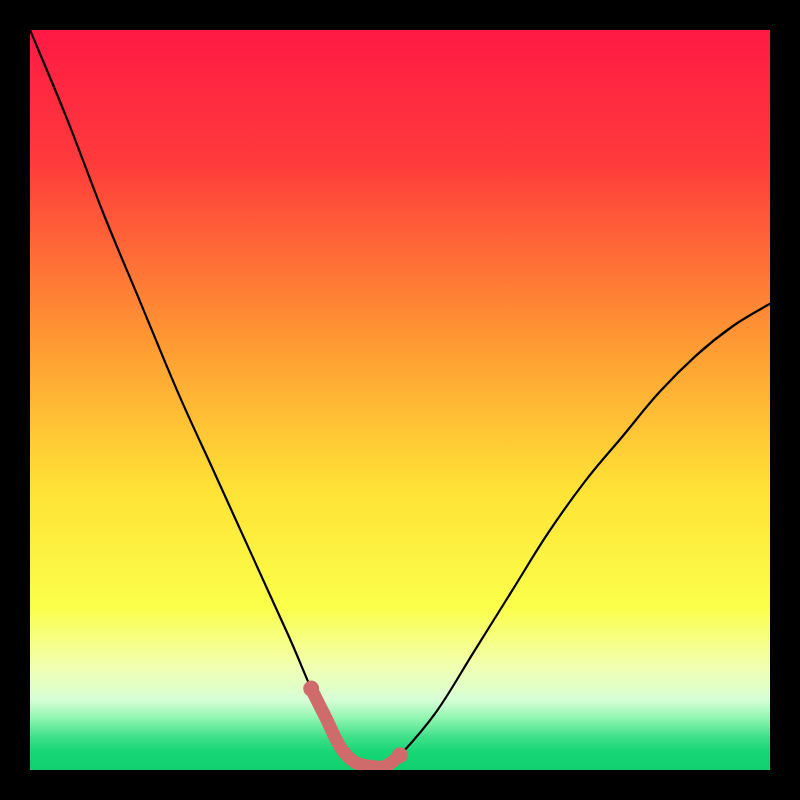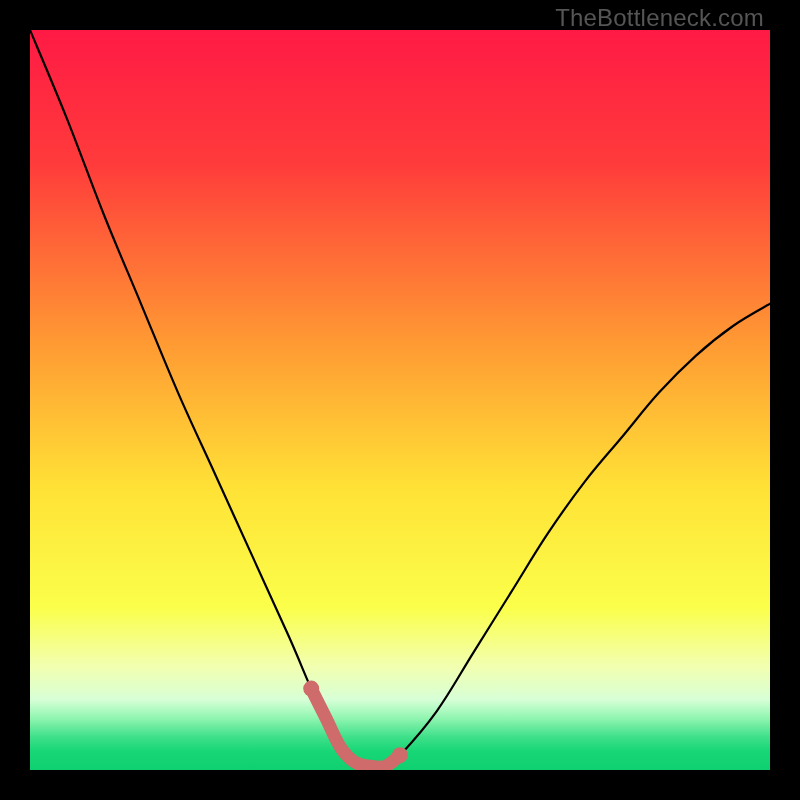--- a/index.html
+++ b/index.html
@@ -82,15 +82,14 @@
       <path id="curve-main" d="M 0.00 0.00 C 6.66 15.98, 23.68 55.50, 37.00 88.80 C 50.32 122.10, 60.68 151.70, 74.00 185.00 C 87.32 218.30, 97.68 241.83, 111.00 273.80 C 124.32 305.77, 134.68 331.96, 148.00 362.60 C 161.32 393.24, 171.68 414.70, 185.00 444.00 C 198.32 473.30, 208.68 496.10, 222.00 525.40 C 235.32 554.70, 248.34 582.82, 259.00 606.80 C 269.66 630.78, 274.54 643.95, 281.20 658.60 C 287.86 673.25, 290.67 677.54, 296.00 688.20 C 301.33 698.86, 305.47 709.81, 310.80 717.80 C 316.13 725.79, 320.27 729.27, 325.60 732.60 C 330.93 735.93, 335.07 735.63, 340.40 736.30 C 345.73 736.97, 349.87 738.30, 355.20 736.30 C 360.53 734.30, 360.68 735.19, 370.00 725.20 C 379.32 715.21, 393.68 699.45, 407.00 680.80 C 420.32 662.15, 430.68 642.91, 444.00 621.60 C 457.32 600.29, 467.68 583.71, 481.00 562.40 C 494.32 541.09, 504.68 523.18, 518.00 503.20 C 531.32 483.22, 541.68 468.72, 555.00 451.40 C 568.32 434.08, 578.68 422.98, 592.00 407.00 C 605.32 391.02, 615.68 377.25, 629.00 362.60 C 642.32 347.95, 652.68 337.59, 666.00 325.60 C 679.32 313.61, 689.68 305.32, 703.00 296.00 C 716.32 286.68, 733.34 277.80, 740.00 273.80" fill="none" stroke="#000000" stroke-width="2.2" stroke-linecap="round" stroke-linejoin="round"></path>
       <path id="curve-highlight" d="M 281.20 658.60 C 283.86 663.93, 290.67 677.54, 296.00 688.20 C 301.33 698.86, 305.47 709.81, 310.80 717.80 C 316.13 725.79, 320.27 729.27, 325.60 732.60 C 330.93 735.93, 335.07 735.63, 340.40 736.30 C 345.73 736.97, 349.87 738.30, 355.20 736.30 C 360.53 734.30, 367.34 727.20, 370.00 725.20" fill="none" stroke="#cf6b6a" stroke-width="13" stroke-linecap="round" stroke-linejoin="round"></path>
       <g id="highlight-dots">
           <circle cx="281.20" cy="658.60" r="8" fill="#cf6b6a"></circle>
           <circle cx="370.00" cy="725.20" r="8" fill="#cf6b6a"></circle>
         </g>
     </svg>
 
   </div>
 
-  <div class="watermark">TheBottleneck.com</div>
 
 </div>
 
 </body></html>

